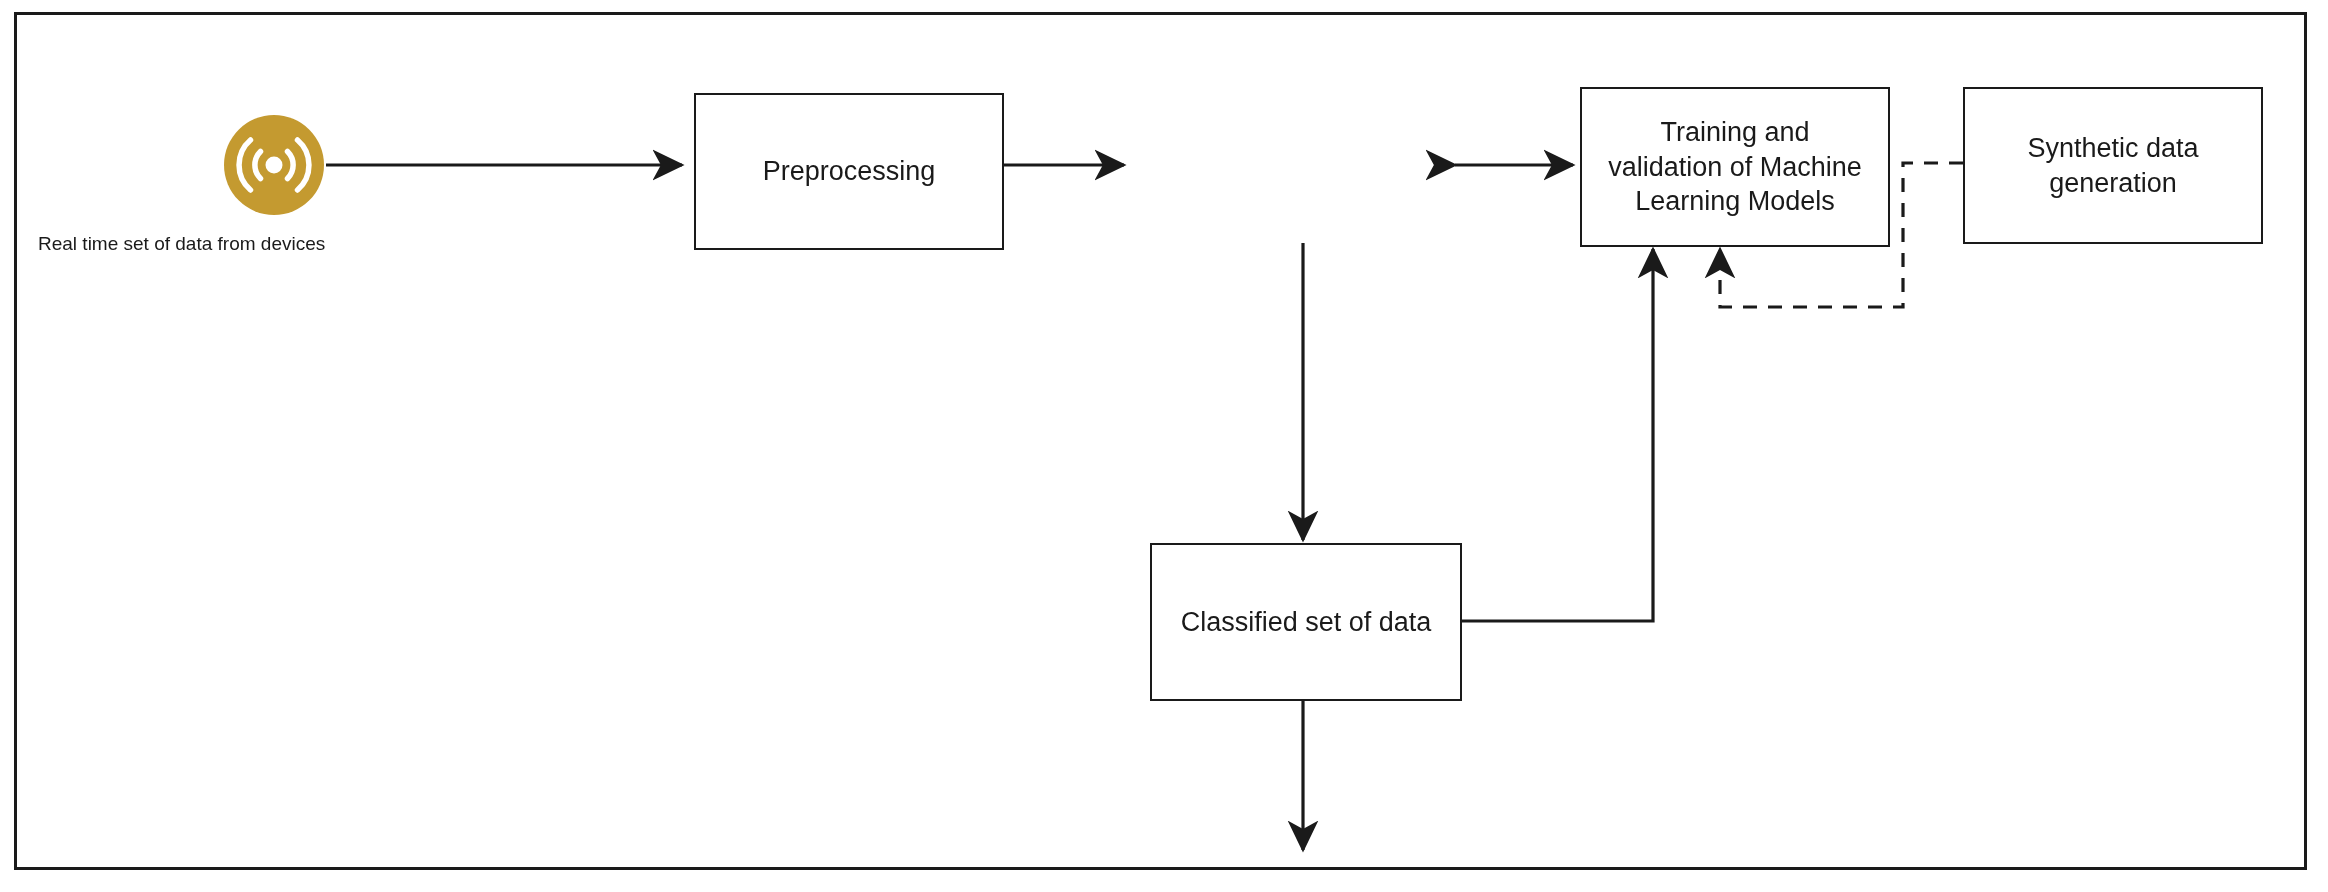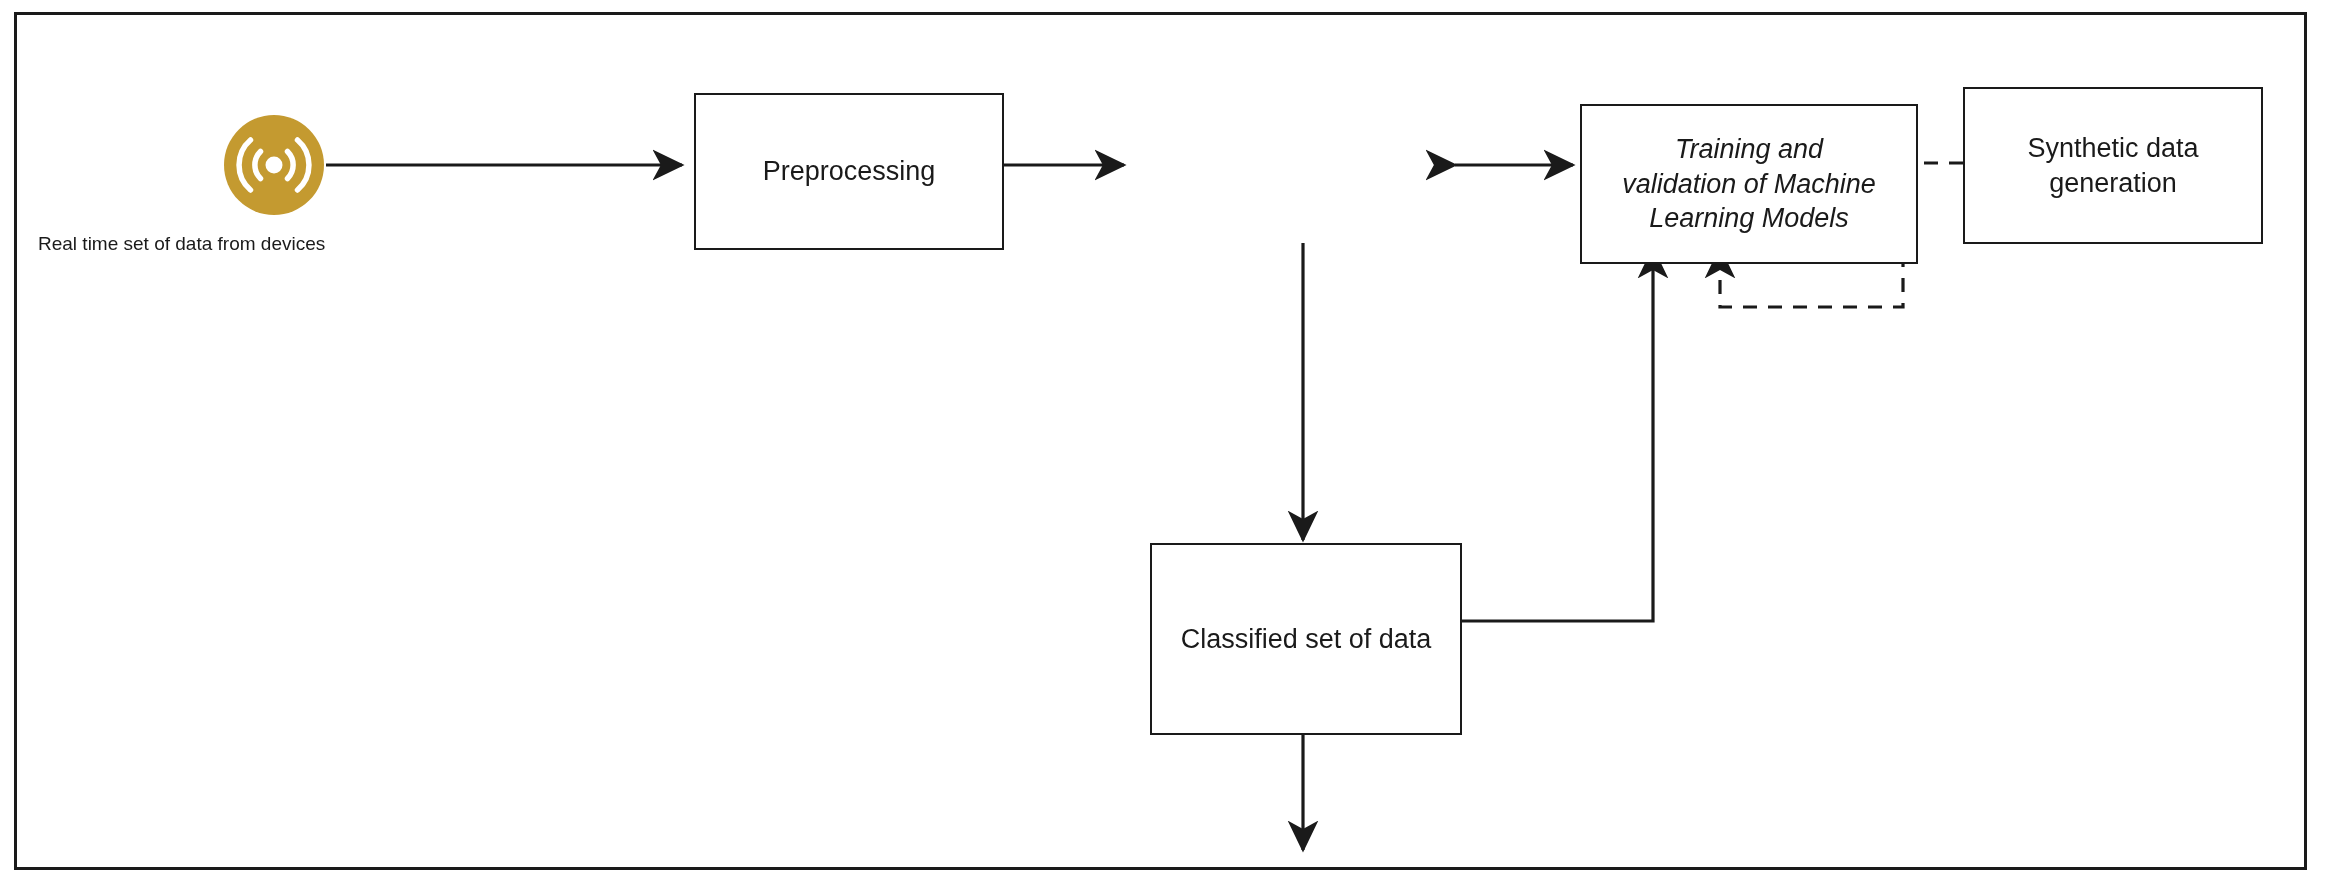--- a/index.html
+++ b/index.html
@@ -121,28 +121,28 @@
     <polyline points="1963,163 1903,163 1903,307 1720,307 1720,249" fill="none" stroke="#1a1a1a" stroke-width="3.2" stroke-dasharray="14 11" marker-end="url(#arrow-end)"></polyline>
 
     <line x1="1303" y1="700" x2="1303" y2="850" stroke="#1a1a1a" stroke-width="3.2" marker-end="url(#arrow-end)"></line>
   </svg>
 
   <div class="node-box" style="left:694px; top:93px; width:310px; height:157px;">
     <span class="node-label">Preprocessing</span>
   </div>
 
 
-  <div class="node-box" style="left:1580px; top:104px; width:338px; height:160px;font-style:italic;">
+  <div class="node-box" style="left:1580px; top:87px; width:310px; height:160px;">
     <span class="node-label">Training and
 validation of Machine
 Learning Models</span>
   </div>
 
   <div class="node-box" style="left:1963px; top:87px; width:300px; height:157px;">
     <span class="node-label">Synthetic data
 generation</span>
   </div>
 
-  <div class="node-box" style="left:1150px; top:543px; width:312px; height:192px;">
+  <div class="node-box" style="left:1150px; top:543px; width:312px; height:158px;">
     <span class="node-label">Classified set of data</span>
   </div>
 
 </div>
 
 </body></html>

